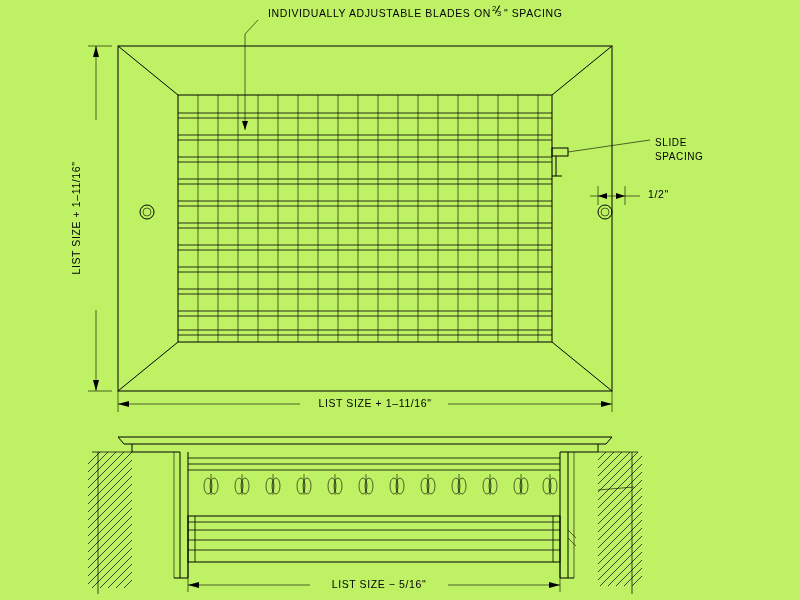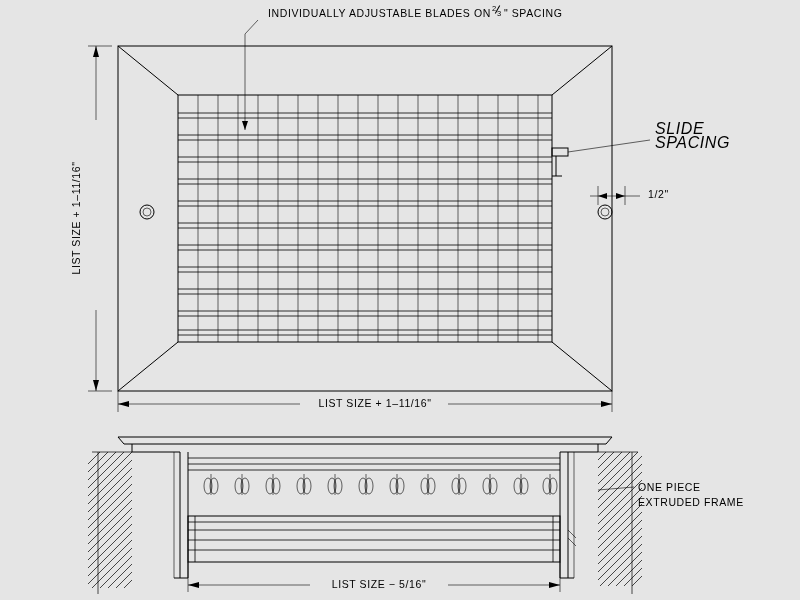--- a/index.html
+++ b/index.html
@@ -4,21 +4,21 @@
 <style>
   html, body {
     margin: 0;
     padding: 0;
     background: #ffffff;
   }
   #root {
     position: relative;
     width: 800px;
     height: 600px;
-    background: #e5e5e5;
+    background: #bef264;
     font-family: "Liberation Sans", sans-serif;
     overflow: hidden;
   }
   svg.drawing {
     position: absolute;
     left: 0;
     top: 0;
     width: 800px;
     height: 600px;
   }
@@ -324,31 +324,27 @@
   </svg>
 
   <div style="position:absolute; left:268px; top:6px; font-size:10.5px; letter-spacing:0.6px; white-space:nowrap;">
     <span>INDIVIDUALLY ADJUSTABLE BLADES ON</span><span style="display:inline-block; vertical-align:-0.15em; margin:0 1px; position:relative; width:11px; height:13px;">
         <span style="position:absolute; left:0; top:-2px; font-size:7.5px;">2</span>
         <span style="position:absolute; left:1px; top:3px; width:9px; height:1px; background:#000; transform:rotate(-60deg);"></span>
         <span style="position:absolute; left:5px; top:3px; font-size:7.5px;">3</span>
       </span><span>" SPACING</span>
   </div>
 
-  <div style="position:absolute; left:655px; top:122px; font-size:16px; letter-spacing:0.6px; line-height:14px; white-space:nowrap;font-style:italic;">
+  <div style="position:absolute; left:655px; top:136px; font-size:10px; letter-spacing:0.6px; line-height:14px; white-space:nowrap;">
     <div>SLIDE</div>
     <div>SPACING</div>
   </div>
 
   <div style="position:absolute; left:648px; top:188px; font-size:10.5px; letter-spacing:0.6px; white-space:nowrap;">1/2"</div>
 
   <div style="position:absolute; left:-24px; top:212px; width:200px; text-align:center; font-size:10.5px; letter-spacing:0.6px; white-space:nowrap; transform:rotate(-90deg); transform-origin:center center;">LIST SIZE + 1–11/16"</div>
 
   <div style="position:absolute; left:300px; top:397px; width:150px; text-align:center; font-size:10.5px; letter-spacing:0.6px; white-space:nowrap;">LIST SIZE + 1–11/16"</div>
 
-  <div style="position:absolute; left:638px; top:480px; font-size:10.5px; letter-spacing:0.6px; line-height:15px; white-space:nowrap;">
-    <div>ONE PIECE</div>
-    <div>EXTRUDED FRAME</div>
-  </div>
 
   <div style="position:absolute; left:308px; top:578px; width:142px; text-align:center; font-size:10.5px; letter-spacing:0.6px; white-space:nowrap;">LIST SIZE − 5/16"</div>
 
 </div>
 
 </body></html>

